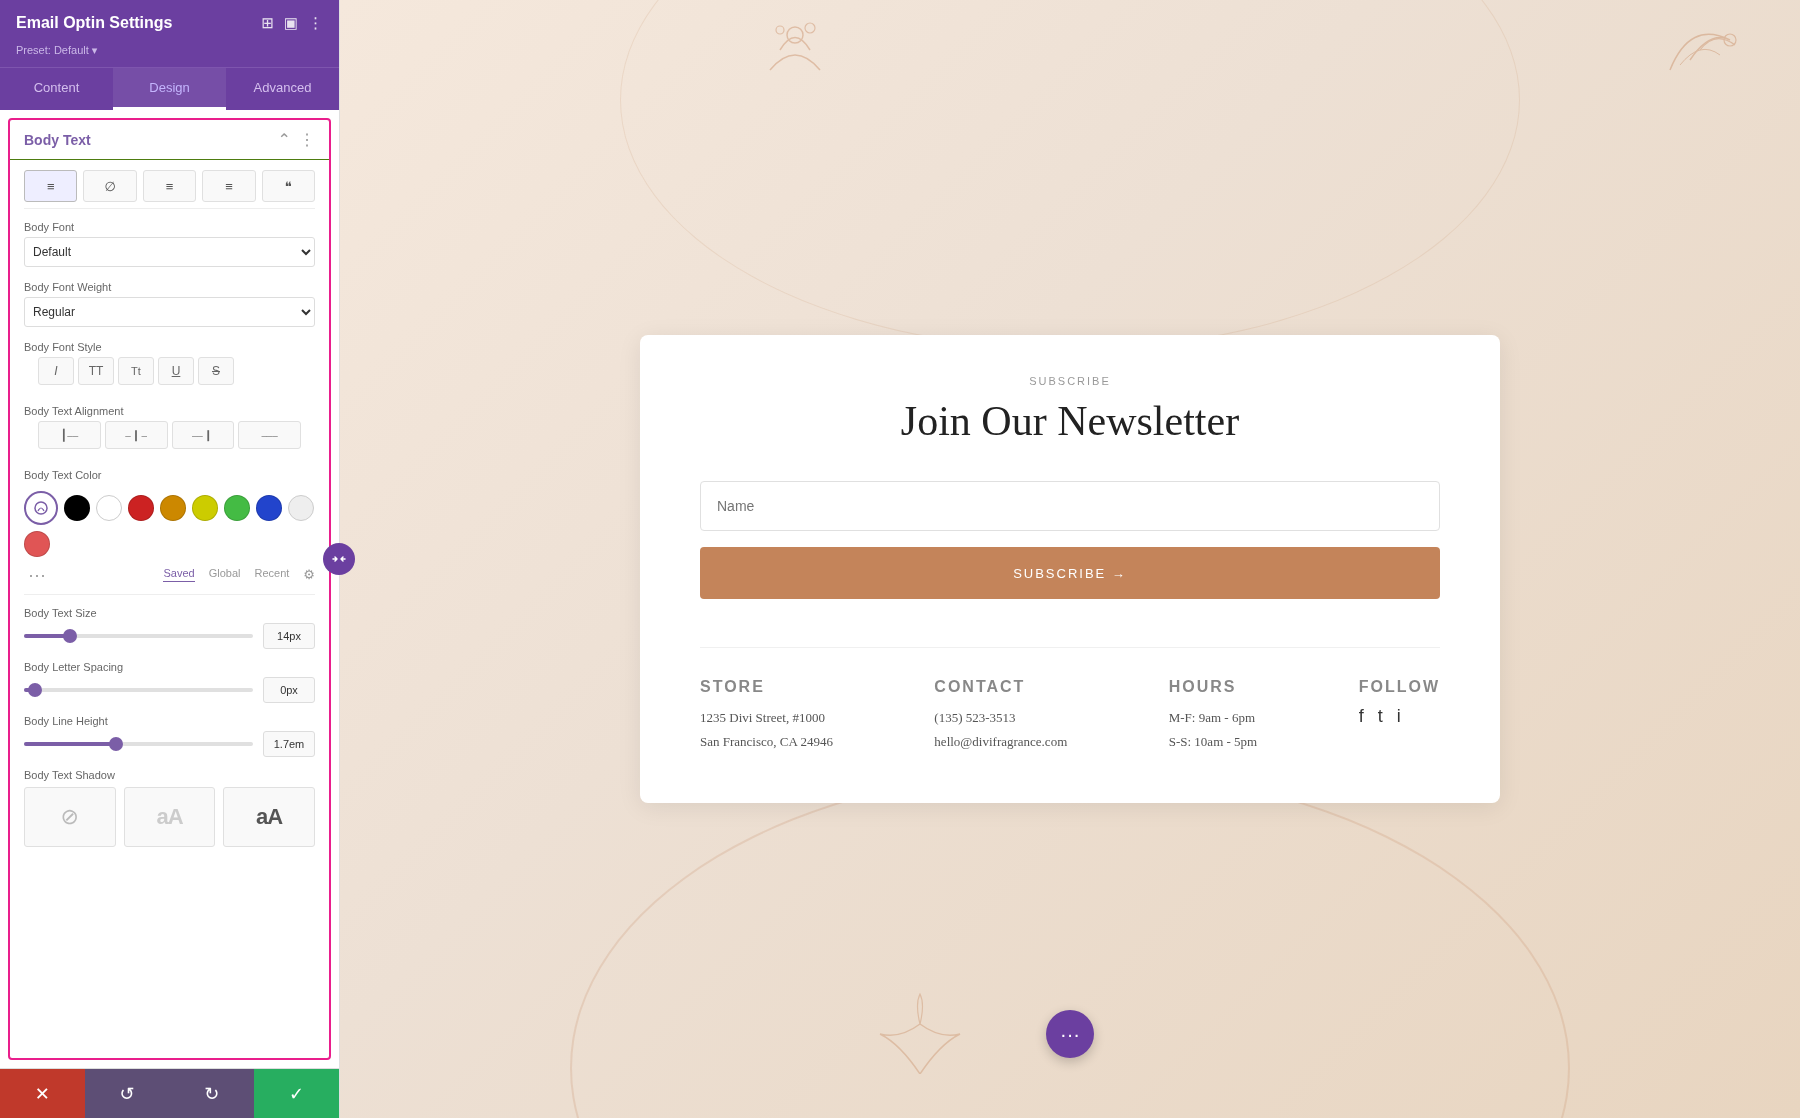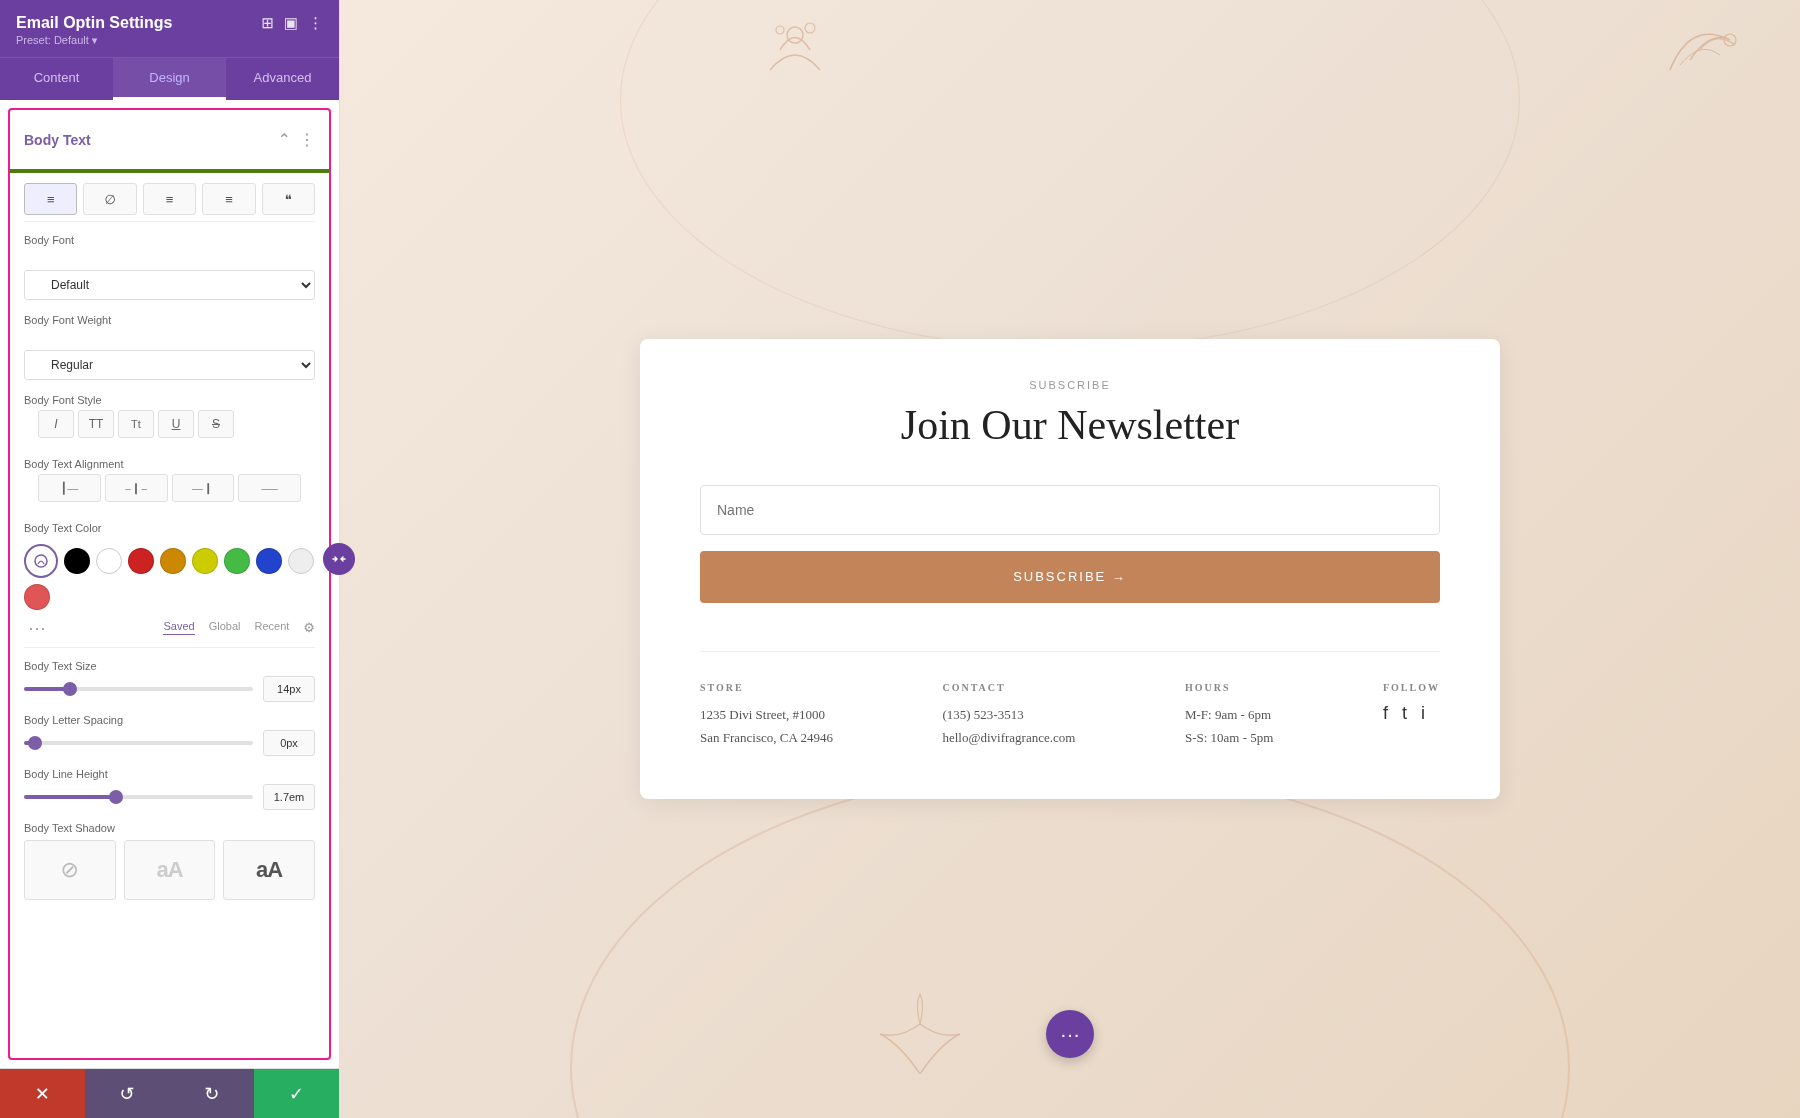--- a/index.html
+++ b/index.html
@@ -43,21 +43,21 @@
     }
     .header-icon {
       color: #fff;
       opacity: 0.85;
       cursor: pointer;
       font-size: 15px;
     }
     .sidebar-preset {
       font-size: 11px;
       color: #cbb8e8;
-      margin-top: 2px;
+      margin-top: 12px;
     }
 
     
     .sidebar-tabs {
       display: flex;
       background: #6b3fa0;
       border-top: 1px solid #7e55ae;
     }
     .tab-item {
       flex: 1;
@@ -82,22 +82,22 @@
       background: #fff;
       flex: 1;
       overflow-y: auto;
       overflow-x: hidden;
     }
 
     .section-header {
       display: flex;
       align-items: center;
       justify-content: space-between;
-      padding: 20px 14px;
-      border-bottom: 4px solid #4d7c0f;
+      padding: 10px 14px;
+      border-bottom: 1px solid #4d7c0f;
       text-align: right;
     }
     .section-title {
       font-size: 14px;
       font-weight: 600;
       color: #7b5ea7;
     }
     .section-header-icons {
       display: flex;
       gap: 8px;
@@ -133,28 +133,27 @@
       padding: 8px 14px 6px;
     }
     .form-label {
       font-size: 11px;
       color: #666;
       margin-bottom: 4px;
       display: block;
     }
     .form-select {
       width: 100%;
-      padding: 6px 22px;
+      padding: 6px 4px;
       border: 1px solid #ddd;
       border-radius: 3px;
       font-size: 12px;
       color: #333;
       background: #fff;
       appearance: auto;
-      margin-top: 20px;
     }
 
     
     .style-row {
       display: flex;
       gap: 4px;
       padding: 0 14px 6px;
     }
     .style-btn {
       width: 36px;
@@ -434,26 +433,25 @@
     }
 
     .footer-info {
       display: flex;
       justify-content: space-between;
       margin-top: 48px;
       padding-top: 30px;
       border-top: 1px solid #f0f0f0;
     }
     .footer-col h4 {
-      font-size: 10px;
+      font-size: 16px;
       letter-spacing: 2px;
       text-transform: uppercase;
       color: #888;
       margin-bottom: 10px;
-      font-family: Liberation Serif, serif;
     }
     .footer-col p {
       font-size: 13px;
       color: #555;
       line-height: 1.8;
       font-family: Liberation Serif, serif;
     }
     .social-icons {
       display: flex;
       gap: 14px;

